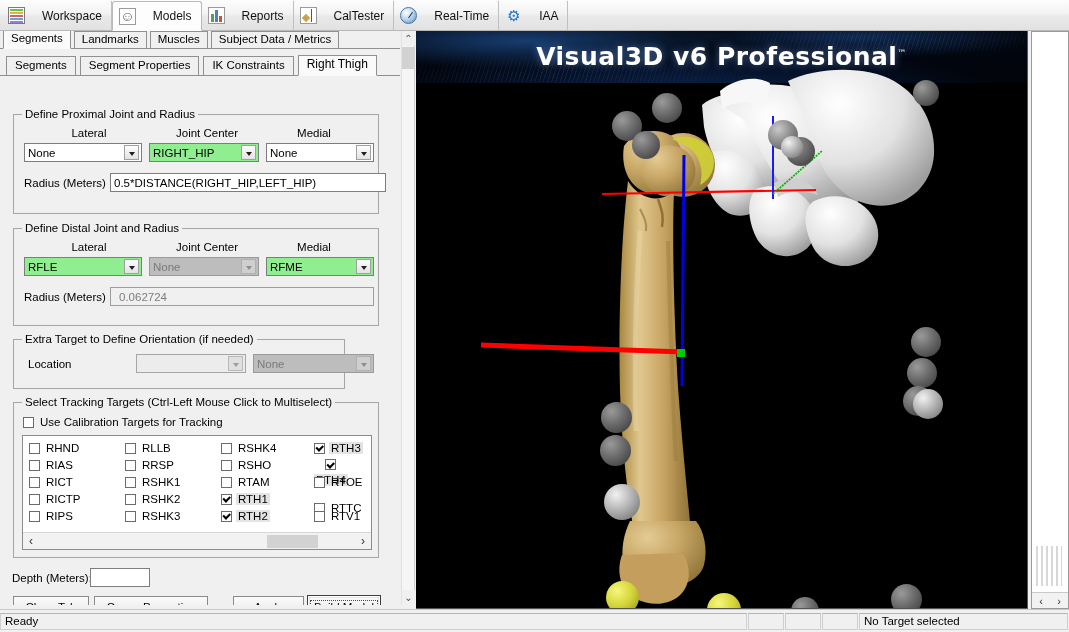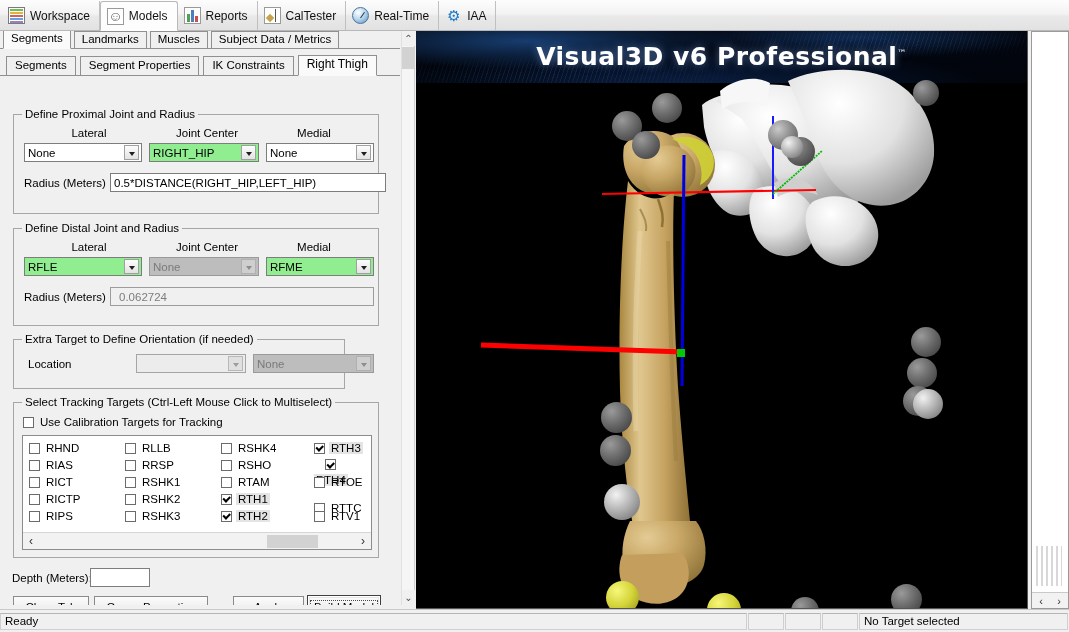--- a/index.html
+++ b/index.html
@@ -15,21 +15,21 @@
   #app { position: relative; width: 1069px; height: 632px; background: #f0f0f0; }
 
   
   .toolbar {
     position: absolute; top: 0; left: 0; width: 1069px; height: 31px;
     background: linear-gradient(to bottom,#fdfdfd 0%,#f3f3f3 45%,#e9e9e9 55%,#e2e2e2 100%);
     border-bottom: 1px solid #b8b8b8;
     display: flex; align-items: stretch; padding-left: 2px;
   }
   .tbtn {
-    display: flex; align-items: center; gap: 5px;
+    display: flex; align-items: center; gap: 17px;
     padding: 0 9px 0 6px; height: 29px; margin-top: 1px;
     font-size: 12px; color: #111; cursor: default;
     border-right: 1px solid #c0c0c0;
     position: relative;
   }
   .tbtn.sel {
     background: #fdfdfd;
     border: 1px solid #b9b9b9; border-bottom: 1px solid #fdfdfd;
     border-top-left-radius: 3px; border-top-right-radius: 3px;
     margin-top: 1px; height: 30px;

